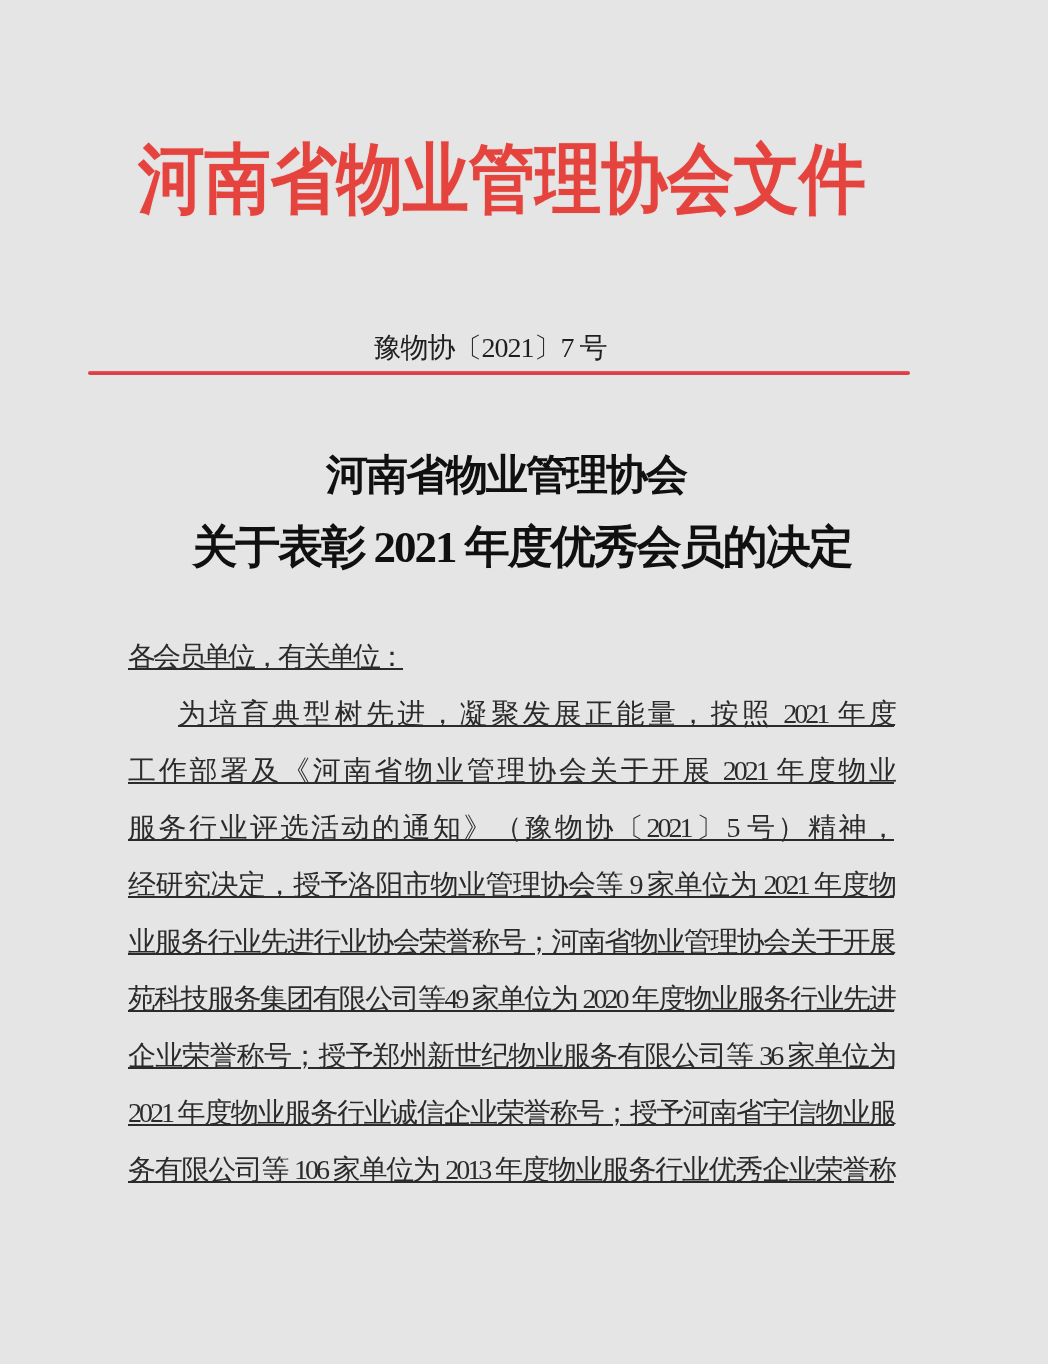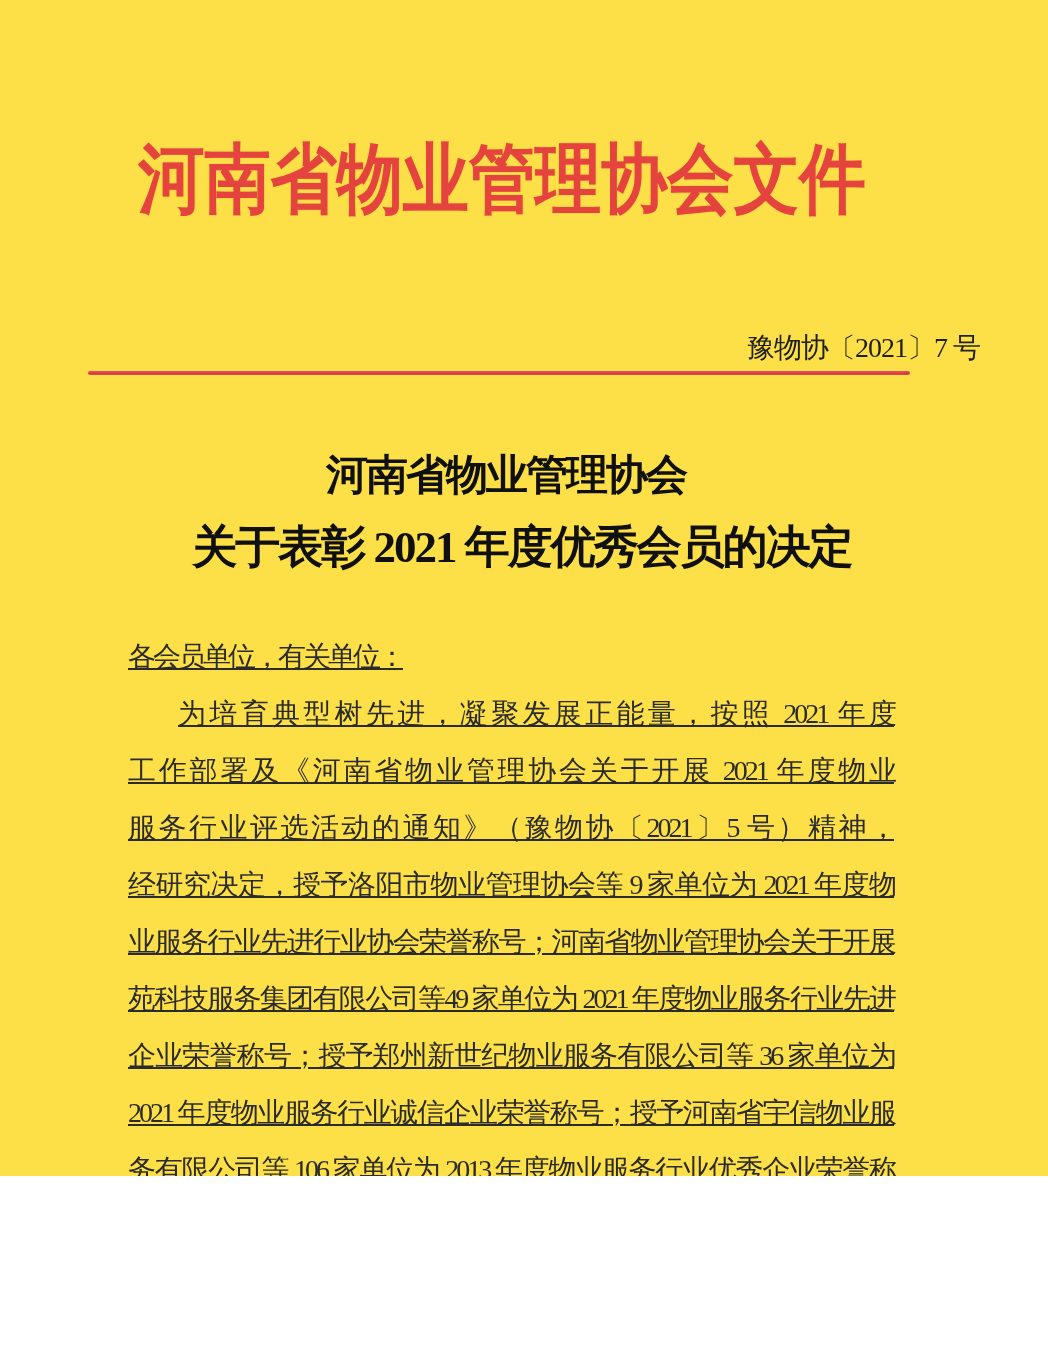--- a/index.html
+++ b/index.html
@@ -3,22 +3,22 @@
 <meta charset="utf-8">
 <style>
   html, body {
     margin: 0;
     padding: 0;
     background: #ffffff;
   }
   .page {
     position: relative;
     width: 1048px;
-    height: 1176px;
-    background: #fde047;
+    height: 1364px;
+    background: #e5e5e5;
     overflow: hidden;
     font-family: "Liberation Serif", "DejaVu Serif", serif;
     color: #2b2b2b;
   }
 
   
   .red-header {
     position: absolute;
     top: 138px;
     left: -22px;
@@ -34,21 +34,21 @@
     text-shadow: 0 0 1px rgba(231, 76, 70, 0.55);
     white-space: nowrap;
   }
 
   
   .doc-number {
     position: absolute;
     top: 328px;
     left: 0;
     right: 68px;
-    text-align: right;
+    text-align: center;
     font-size: 28px;
     line-height: 40px;
     letter-spacing: -1px;
     color: #1f1f1f;
     white-space: nowrap;
   }
 
   
   .red-rule {
     position: absolute;
@@ -131,19 +131,19 @@
     <div class="title-l2">关于表彰 2021 年度优秀会员的决定</div>
   </div>
 
   <div class="body-text">
     <div class="body-line salutation">各会员单位，有关单位：</div>
     <div class="body-line just indent">为培育典型树先进，凝聚发展正能量，按照 2021 年度</div>
     <div class="body-line just">工作部署及《河南省物业管理协会关于开展 2021 年度物业</div>
     <div class="body-line just">服务行业评选活动的通知》（豫物协〔2021〕5 号）精神，</div>
     <div class="body-line just">经研究决定，授予洛阳市物业管理协会等 9 家单位为 2021 年度物</div>
     <div class="body-line just">业服务行业先进行业协会荣誉称号；河南省物业管理协会关于开展</div>
-    <div class="body-line just">苑科技服务集团有限公司等49 家单位为 2021 年度物业服务行业先进</div>
+    <div class="body-line just">苑科技服务集团有限公司等49 家单位为 2020 年度物业服务行业先进</div>
     <div class="body-line just">企业荣誉称号；授予郑州新世纪物业服务有限公司等 36 家单位为</div>
     <div class="body-line just">2021 年度物业服务行业诚信企业荣誉称号；授予河南省宇信物业服</div>
     <div class="body-line just">务有限公司等 106 家单位为 2013 年度物业服务行业优秀企业荣誉称</div>
   </div>
 
 </div>
 
 </body></html>

